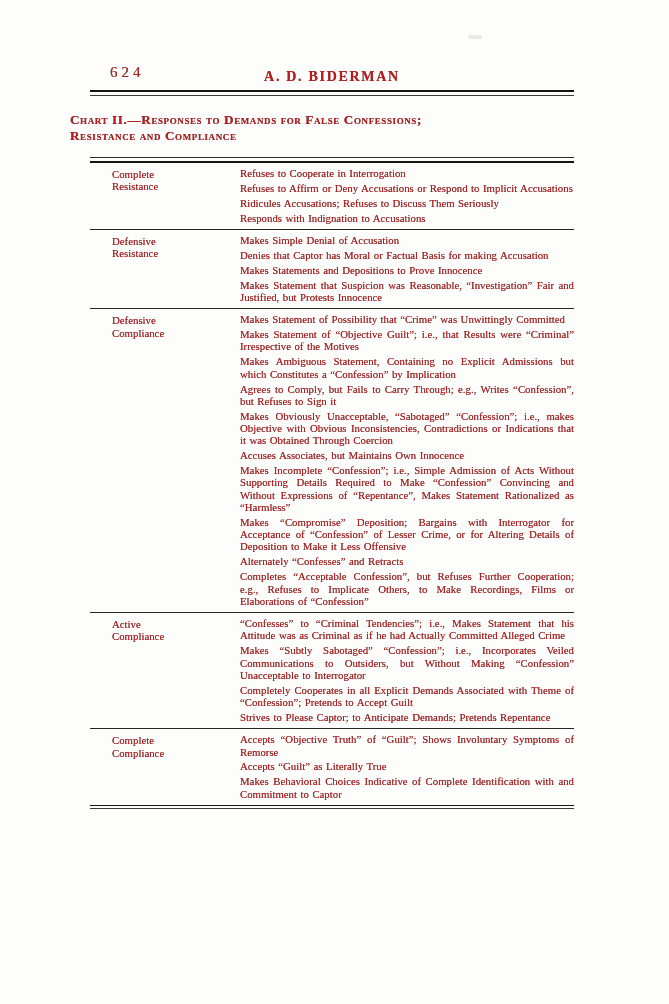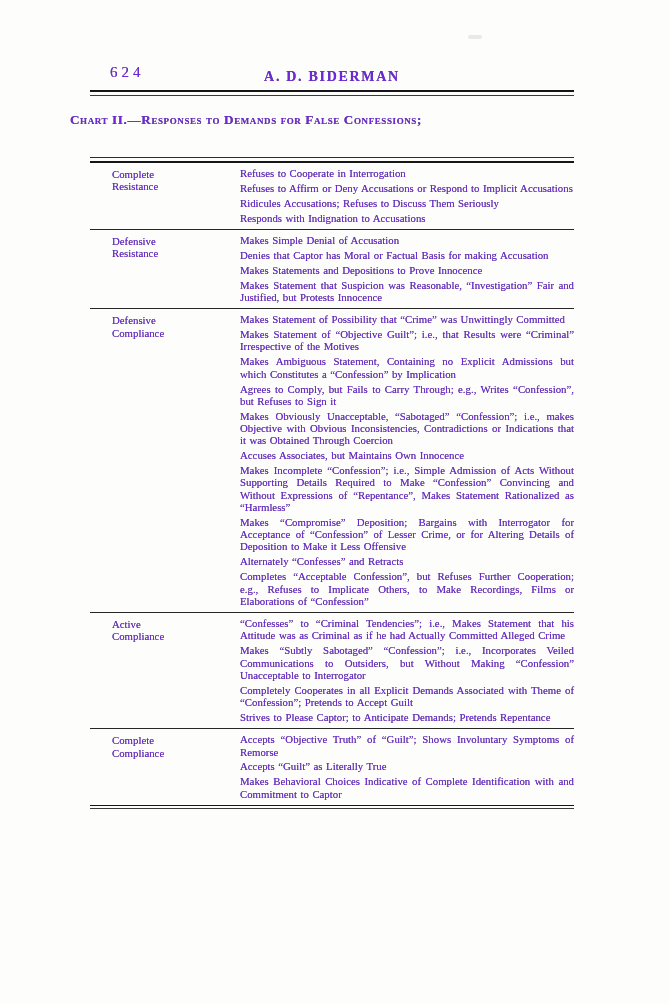--- a/index.html
+++ b/index.html
@@ -1,20 +1,20 @@
 <!DOCTYPE html>
 <html><head>
 <meta charset="utf-8">
 <style>
   html,body {margin:0; padding:0; background:#ffffff;}
   .page {
     position:relative; width:669px; height:1004px;
     background:#fdfdfc; overflow:hidden;
     font-family:"Liberation Serif", serif;
-    color:#6d28d9;
+    color:#b91c1c;
     text-shadow: 0 0 0.45px rgba(30,30,30,.65);
   }
   .page-number {
     position:absolute; top:64px; left:110px;
     font-size:15px; letter-spacing:4px; font-weight:500;
   }
   .running-head {
     position:absolute; top:69px; left:90px; width:484px;
     text-align:center; font-size:14px; font-weight:700; letter-spacing:1.7px;
   }
@@ -66,20 +66,21 @@
   <div class="scan-artifact"></div>
 
   <div class="page-number">624</div>
 
   <div class="running-head">A. D. BIDERMAN</div>
 
   <div class="header-rule"></div>
 
   <div class="chart-title">
     <div>Chart II.—Responses to Demands for False Confessions;</div>
+    <div>Resistance and Compliance</div>
   </div>
 
   <div class="chart-table">
     <div class="rule-double-top"></div>
     <div id="table-rows">
         <div class="trow">
           <div class="tcell-label">Complete Resistance</div>
           <div class="tcell-items">
             <p class="item">Refuses to Cooperate in Interrogation</p>
             <p class="item">Refuses to Affirm or Deny Accusations or Respond to Implicit Accusations</p>

